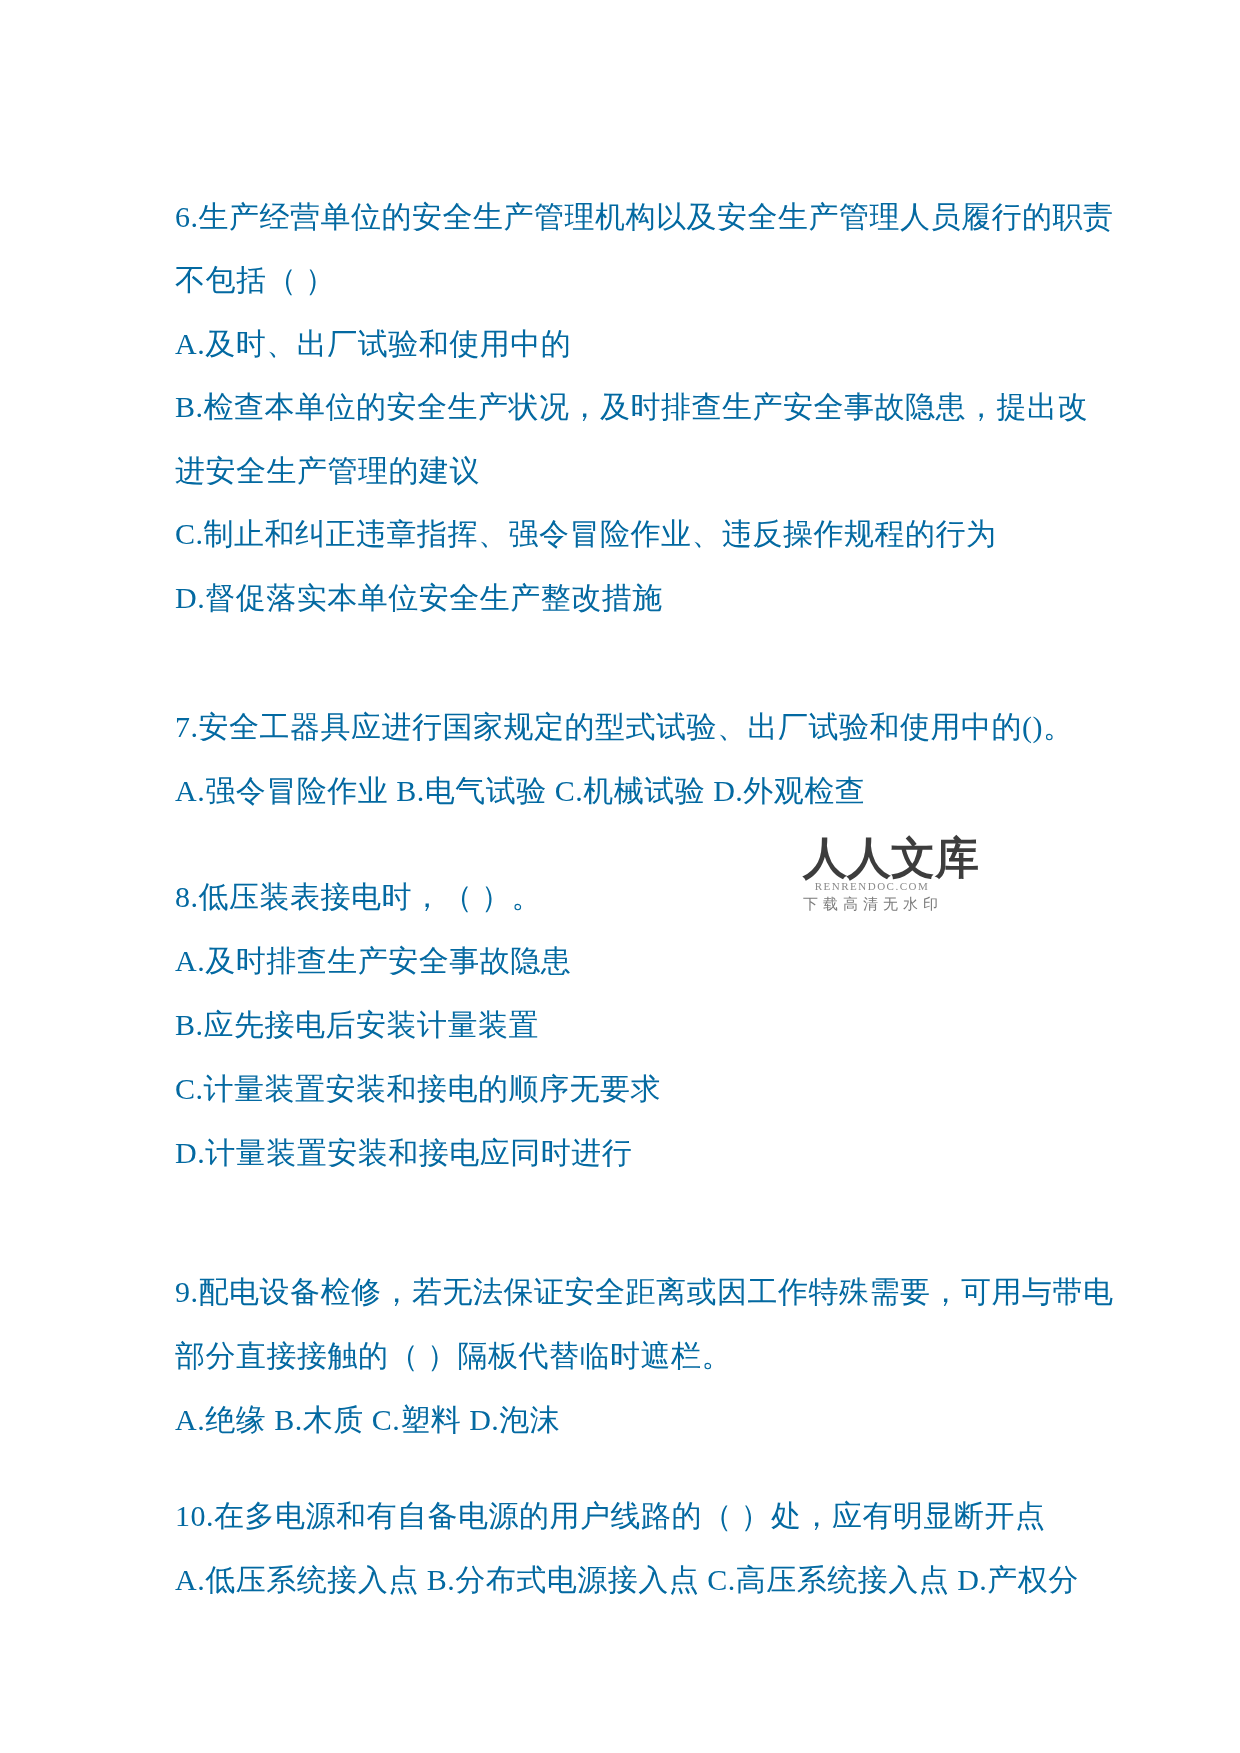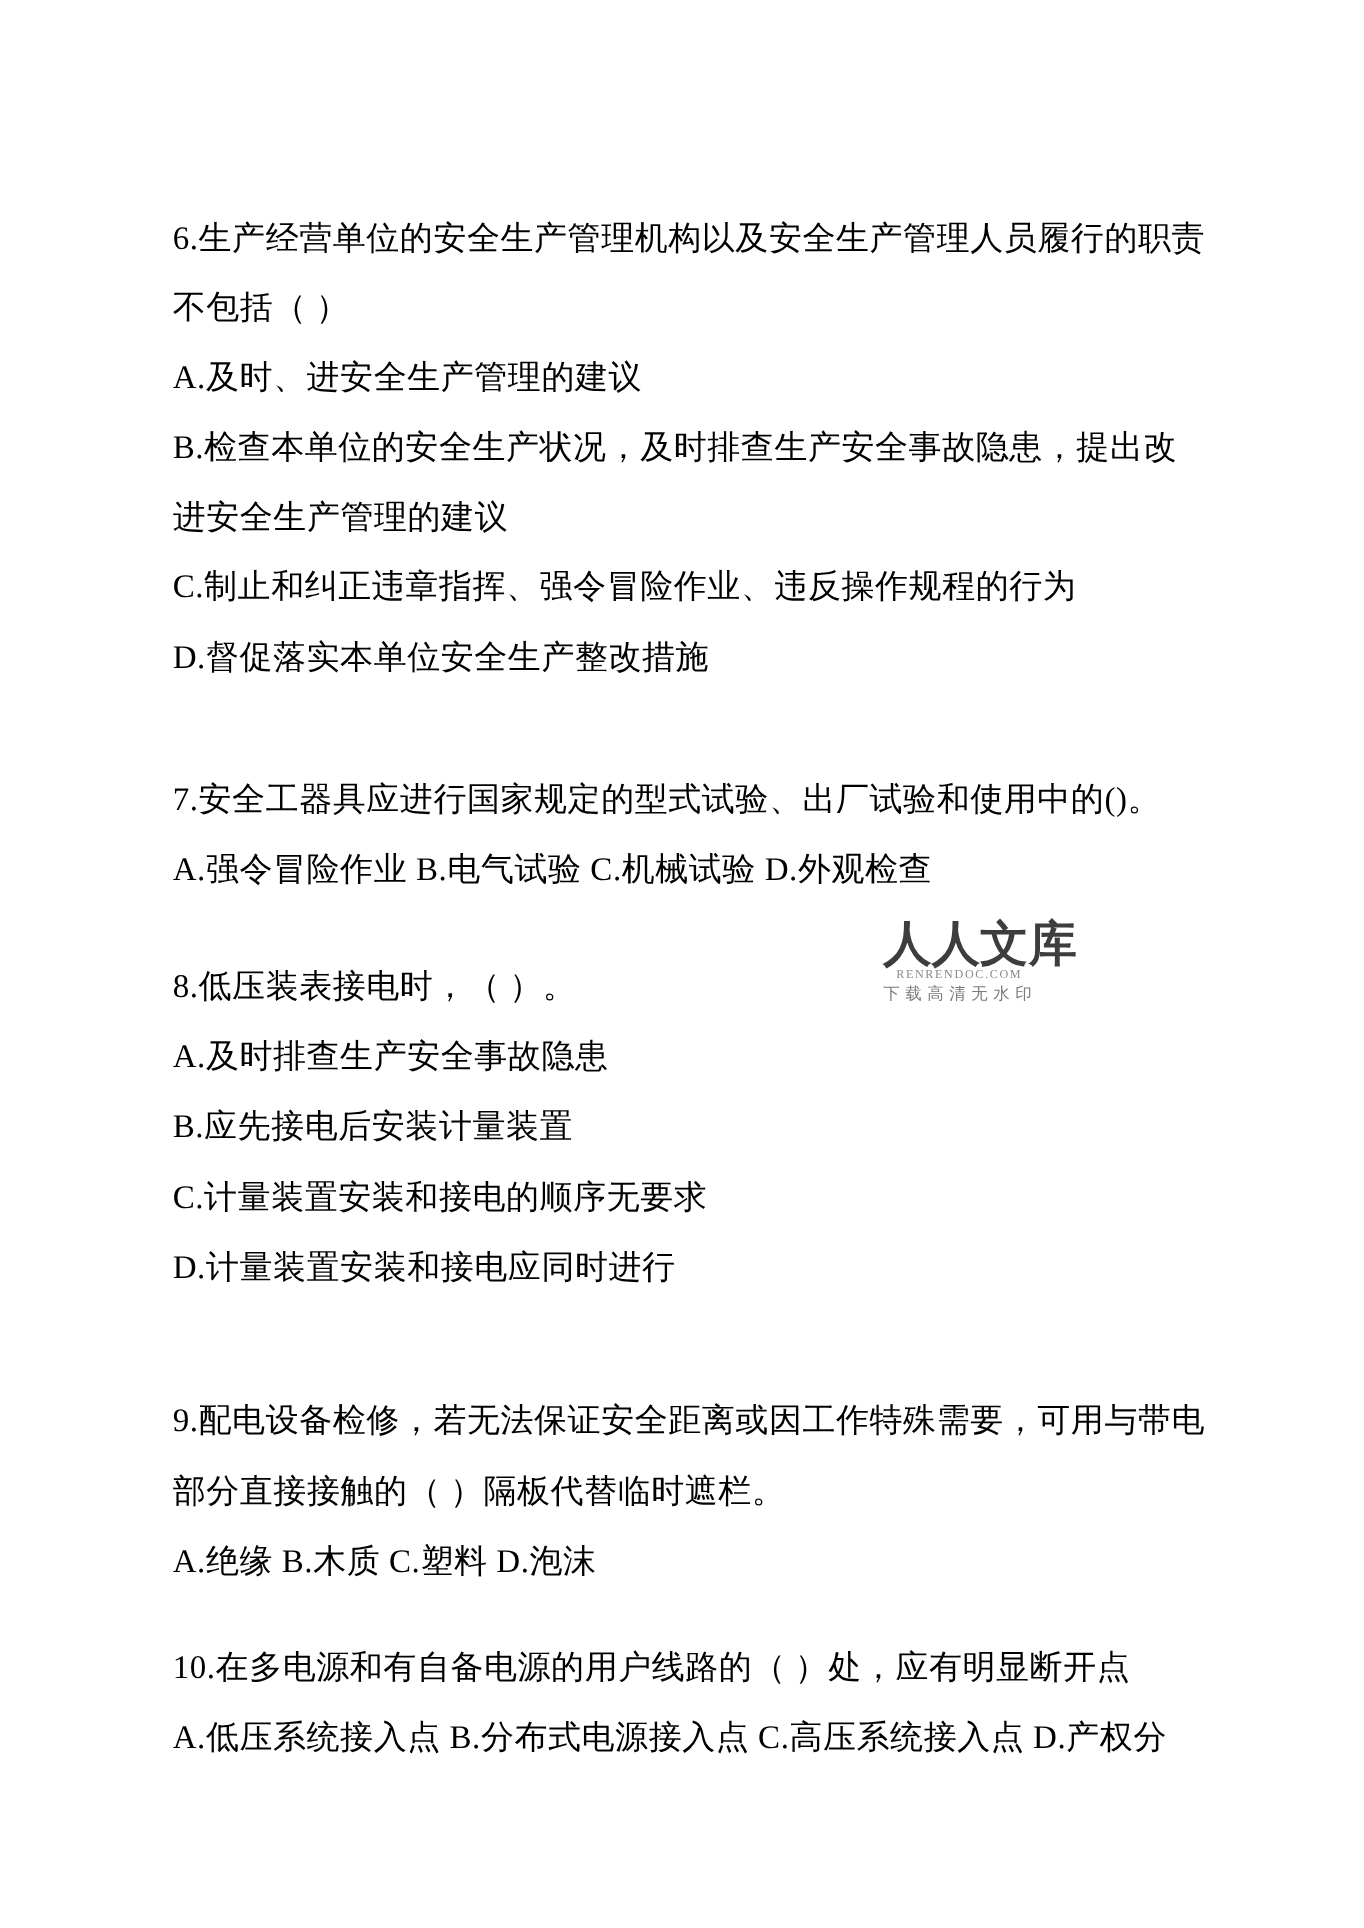--- a/index.html
+++ b/index.html
@@ -11,25 +11,25 @@
   }
   .page {
     position: relative;
     width: 1240px;
     height: 1753px;
     background: #ffffff;
     overflow: hidden;
   }
   .line {
     position: absolute;
-    left: 157px;
+    left: 175px;
     width: 930px;
     font-size: 30px;
     line-height: 38px;
-    color: #000000;
+    color: #0369a1;
     letter-spacing: 0.5px;
     white-space: nowrap;
   }
   .watermark {
     position: absolute;
     left: 803px;
     top: 842px;
     width: 138px;
     text-align: center;
   }
@@ -61,21 +61,21 @@
   }
 </style>
 </head>
 <body>
 
 <div class="page">
 
   <div>
     <div class="line" style="top:198px">6.生产经营单位的安全生产管理机构以及安全生产管理人员履行的职责</div>
     <div class="line" style="top:261px">不包括（ ）</div>
-    <div class="line" style="top:325px">A.及时、进安全生产管理的建议</div>
+    <div class="line" style="top:325px">A.及时、出厂试验和使用中的</div>
     <div class="line" style="top:388px">B.检查本单位的安全生产状况，及时排查生产安全事故隐患，提出改</div>
     <div class="line" style="top:452px">进安全生产管理的建议</div>
     <div class="line" style="top:515px">C.制止和纠正违章指挥、强令冒险作业、违反操作规程的行为</div>
     <div class="line" style="top:579px">D.督促落实本单位安全生产整改措施</div>
   </div>
 
   <div>
     <div class="line" style="top:708px">7.安全工器具应进行国家规定的型式试验、出厂试验和使用中的()。</div>
     <div class="line" style="top:772px">A.强令冒险作业  B.电气试验  C.机械试验  D.外观检查</div>
   </div>

